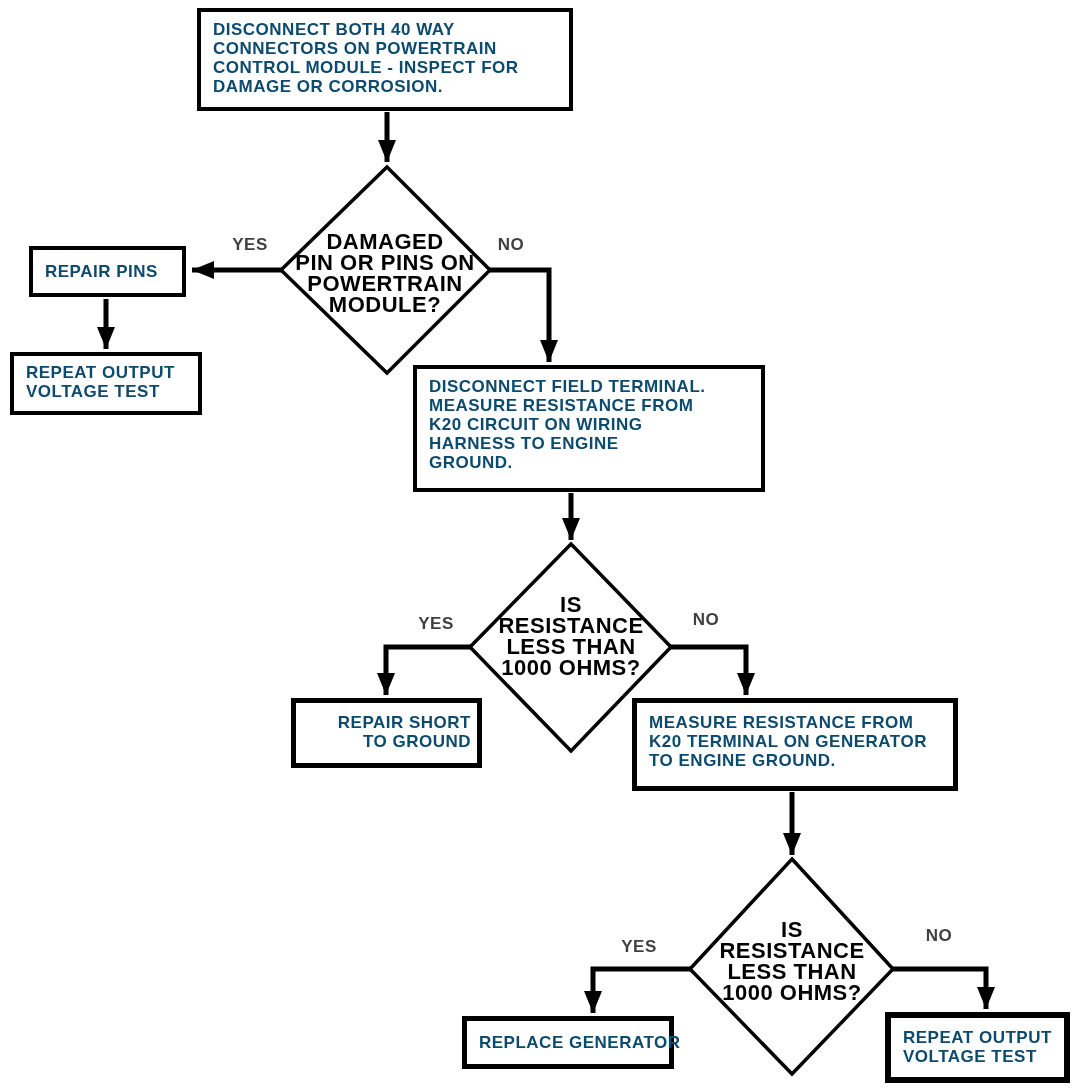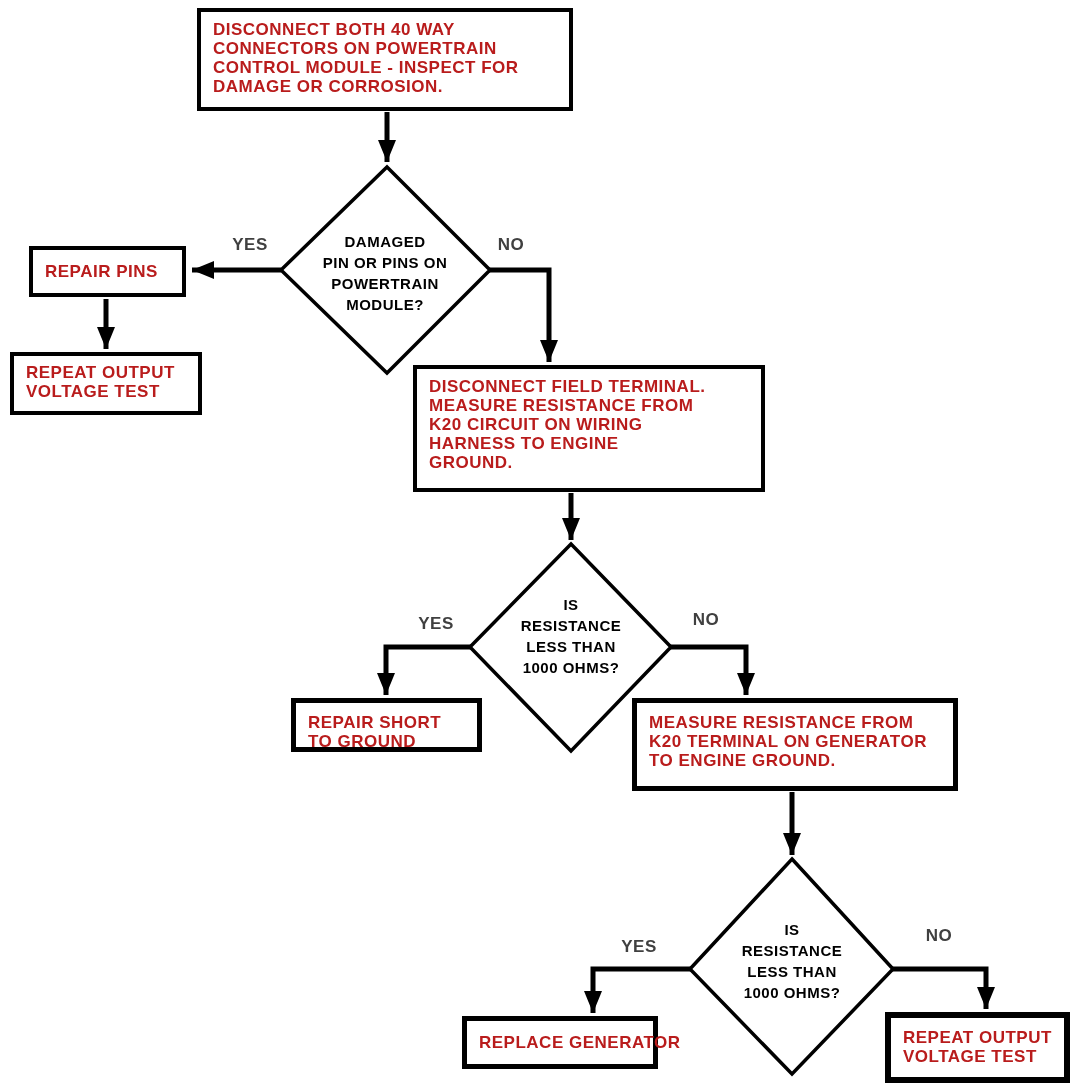--- a/index.html
+++ b/index.html
@@ -21,35 +21,35 @@
   }
   .node {
     position: absolute;
     background: #ffffff;
     border: 4px solid #000000;
     font-weight: bold;
     font-size: 17px;
     line-height: 19px;
     letter-spacing: 0.5px;
     white-space: pre;
-    color: #b91c1c;
+    color: #0c4a6e;
   }
   .node.thick { border-width: 5px; }
   .node.pad { padding: 8px 6px 0 12px; }
   .node.center-v {
     display: flex;
     align-items: center;
     padding-left: 12px;
   }
   .diamond-label {
     position: absolute;
     transform: translate(-50%, -50%);
     text-align: center;
     font-weight: bold;
-    font-size: 15px;
+    font-size: 22px;
     line-height: 21px;
     letter-spacing: 0.5px;
     white-space: pre;
     color: #000;
   }
   .edge-label {
     position: absolute;
     transform: translate(-50%, -50%);
     font-weight: bold;
     font-size: 17px;
@@ -94,28 +94,28 @@
 
   <div class="node pad" style="left:10px; top:352px; width:192px; height:63px; padding-top:7px;">REPEAT OUTPUT
 VOLTAGE TEST</div>
 
   <div class="node pad" style="left:413px; top:365px; width:352px; height:127px;">DISCONNECT FIELD TERMINAL.
 MEASURE RESISTANCE FROM
 K20 CIRCUIT ON WIRING
 HARNESS TO ENGINE
 GROUND.</div>
 
-  <div class="node thick pad" style="left:291px; top:698px; width:191px; height:54px; padding-top:10px;">REPAIR SHORT
+  <div class="node thick pad" style="left:291px; top:698px; width:191px; height:70px; padding-top:10px;text-align:right;">REPAIR SHORT
 TO GROUND</div>
 
   <div class="node thick pad" style="left:632px; top:698px; width:326px; height:93px; padding-top:10px;">MEASURE RESISTANCE FROM
 K20 TERMINAL ON GENERATOR
 TO ENGINE GROUND.</div>
 
-  <div class="node thick center-v" style="left:462px; top:1016px; width:196px; height:53px;">REPLACE GENERATOR</div>
+  <div class="node thick center-v" style="left:462px; top:1016px; width:212px; height:53px;">REPLACE GENERATOR</div>
 
   <div class="node thick pad" style="left:885px; top:1012px; width:185px; height:71px; padding-top:10px; border-width:6px;">REPEAT OUTPUT
 VOLTAGE TEST</div>
 
   <div class="diamond-label" style="left:385px; top:273px;">DAMAGED
 PIN OR PINS ON
 POWERTRAIN
 MODULE?</div>
 
   <div class="diamond-label" style="left:571px; top:636px;">IS

